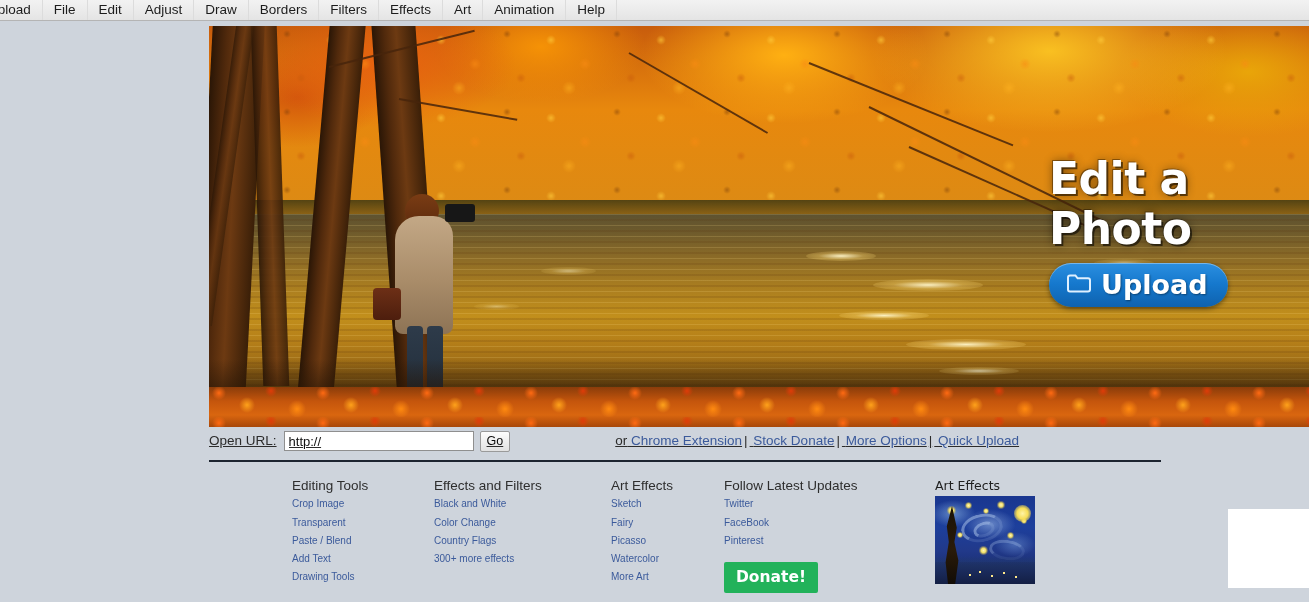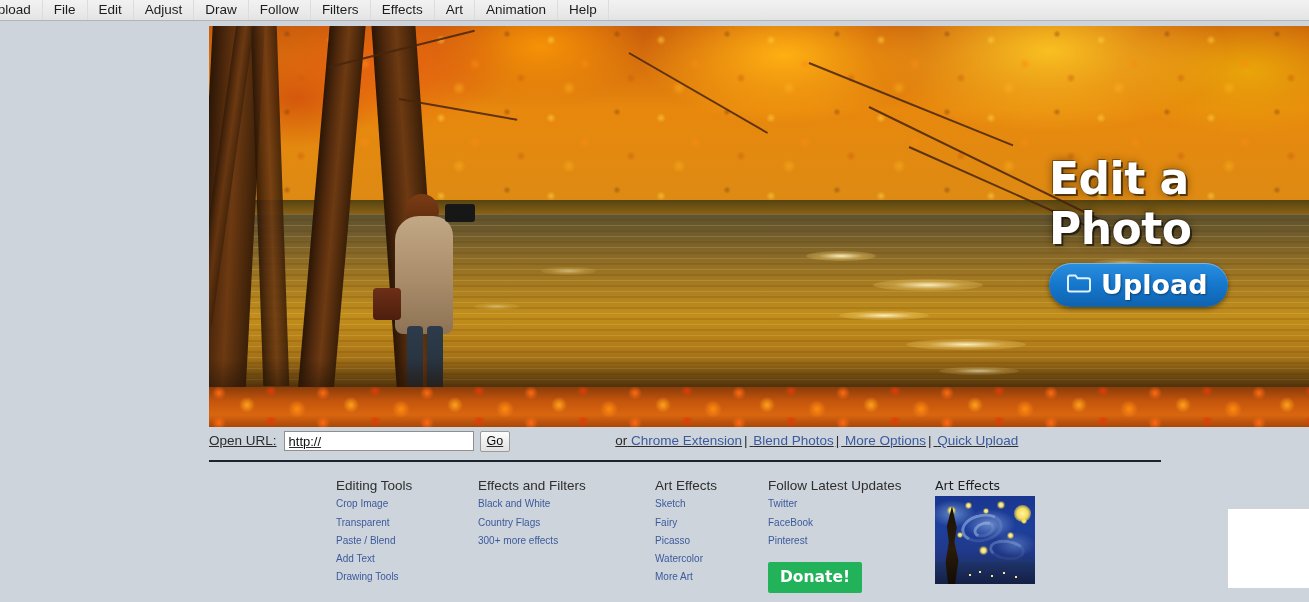--- a/index.html
+++ b/index.html
@@ -233,21 +233,21 @@
     width: 952px; height: 0;
     border-top: 2px solid #1d2430;
   }
 
   
   #footer {
     position: absolute; left: 292px; top: 477px;
     display: flex;
     align-items: flex-start;
   }
-  .fcol { display: flex; flex-direction: column; margin-left: 44px; }
+  .fcol { display: flex; flex-direction: column; }
   .fcol + .fcol { margin-left: 0; }
   .fcol-head {
     font-size: 13.5px;
     color: #2e2e2e;
     line-height: 18.3px;
     white-space: nowrap;
   }
   .fcol-link {
     font-size: 10px;
     color: #3b5a9b;
@@ -347,21 +347,21 @@
 <body>
 
 <div id="page">
 
   <div id="menubar">
     <div class="menu-item">Upload</div>
     <div class="menu-item">File</div>
     <div class="menu-item">Edit</div>
     <div class="menu-item">Adjust</div>
     <div class="menu-item">Draw</div>
-    <div class="menu-item">Follow</div>
+    <div class="menu-item">Borders</div>
     <div class="menu-item">Filters</div>
     <div class="menu-item">Effects</div>
     <div class="menu-item">Art</div>
     <div class="menu-item">Animation</div>
     <div class="menu-item">Help</div>
   </div>
 
   <div id="hero">
     <div class="hero-photo">
       <div class="layer-canopy"></div>
@@ -419,21 +419,21 @@
     </div>
   </div>
 
   <div id="url-row">
     <span id="url-label">Open URL:</span>
     <input id="url-input" type="text" value="http://" style="">
     <button id="go-btn">Go</button>
     <span id="alt-links">
       <span>or</span>
       <a class="link">Chrome Extension</a><span class="sep">|</span>
-      <a class="link">Blend Photos</a><span class="sep">|</span>
+      <a class="link">Stock Donate</a><span class="sep">|</span>
       <a class="link">More Options</a><span class="sep">|</span>
       <a class="link">Quick Upload</a>
     </span>
   </div>
 
   <div id="divider"></div>
 
   <div id="footer">
 
     <div class="fcol" id="col-editing">
@@ -441,20 +441,21 @@
       <a class="fcol-link">Crop Image</a>
       <a class="fcol-link">Transparent</a>
       <a class="fcol-link">Paste / Blend</a>
       <a class="fcol-link">Add Text</a>
       <a class="fcol-link">Drawing Tools</a>
     </div>
 
     <div class="fcol" id="col-effects">
       <span class="fcol-head">Effects and Filters</span>
       <a class="fcol-link">Black and White</a>
+      <a class="fcol-link">Color Change</a>
       <a class="fcol-link">Country Flags</a>
       <a class="fcol-link">300+ more effects</a>
     </div>
 
     <div class="fcol" id="col-art">
       <span class="fcol-head">Art Effects</span>
       <a class="fcol-link">Sketch</a>
       <a class="fcol-link">Fairy</a>
       <a class="fcol-link">Picasso</a>
       <a class="fcol-link">Watercolor</a>

